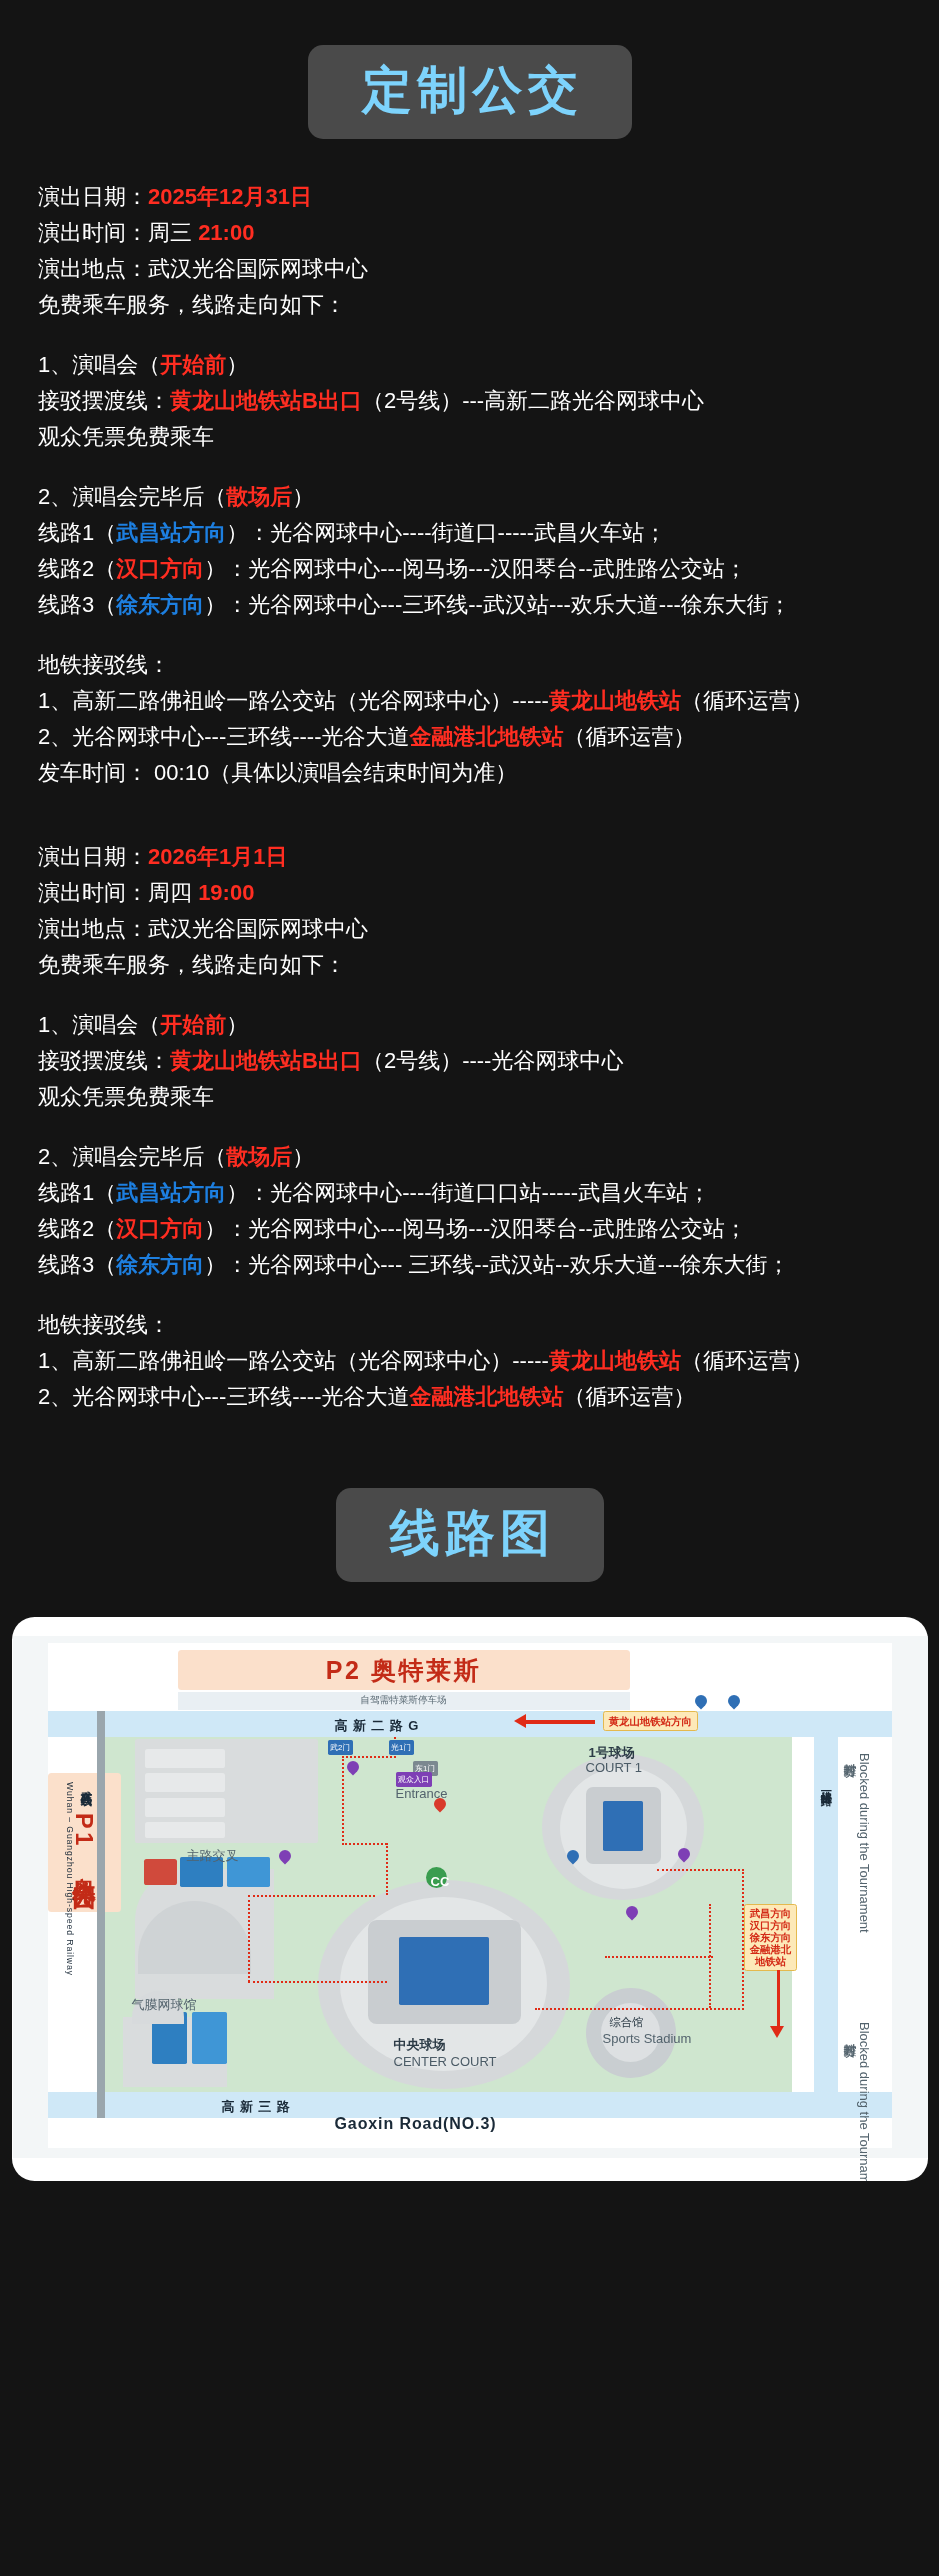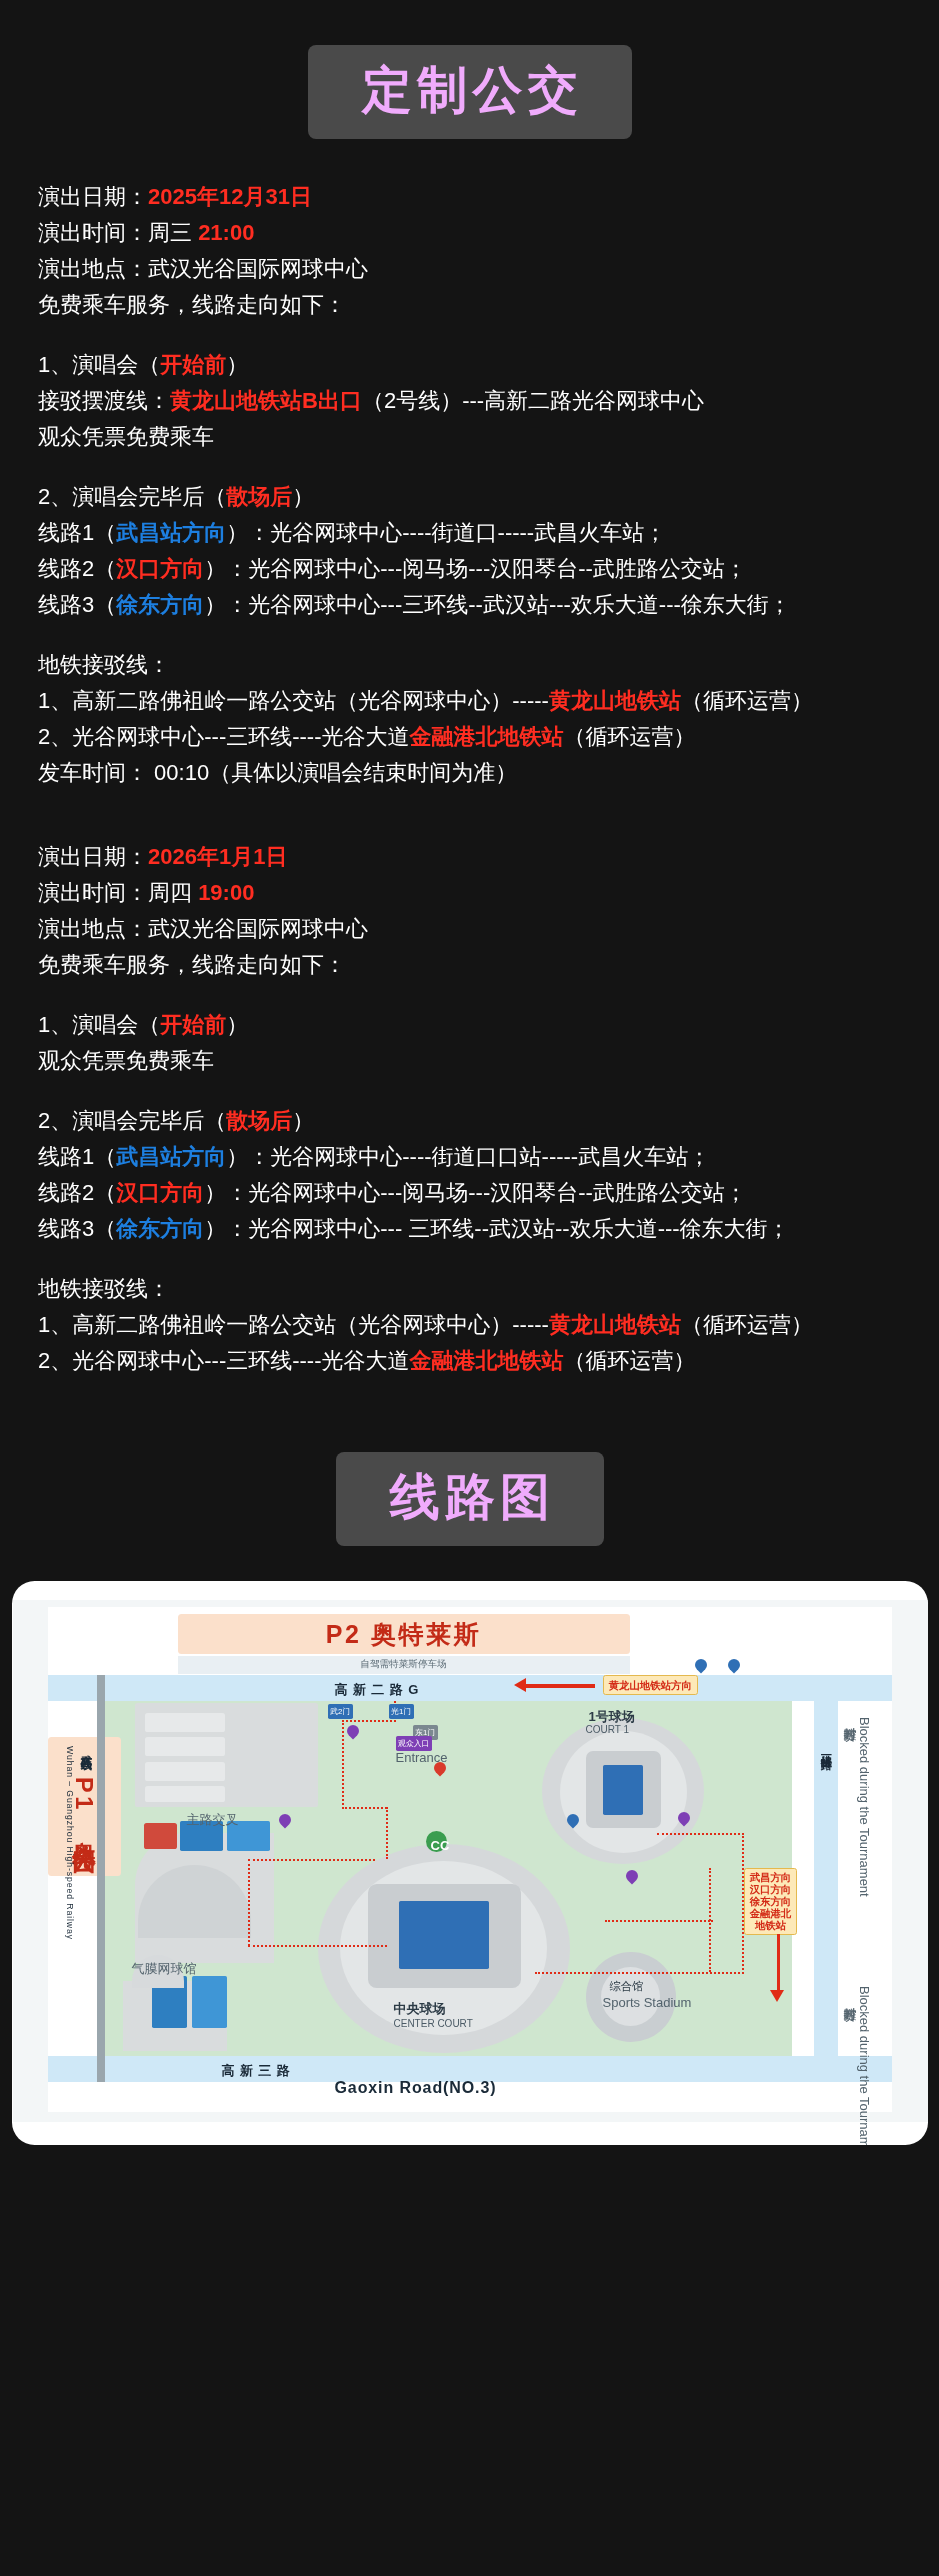--- a/index.html
+++ b/index.html
@@ -17,26 +17,26 @@
   }
 
   
   .pill-wrap {
     display: flex;
     justify-content: center;
     padding: 45px 0 40px 0;
   }
   .pill {
     background: #4a4a4a;
-    color: #f0abfc;
+    color: #7dd3fc;
     font-size: 50px;
     font-weight: bold;
     letter-spacing: 5.2px;
     padding: 19px 49px 22.6px 54px;
-    border-radius: 8px;
+    border-radius: 15px;
     line-height: 1.05;
   }
 
   
   .textblock {
     padding: 0 38px 35px 38px;
     color: #ffffff;
     font-size: 22px;
     line-height: 36px;
   }
@@ -193,21 +193,21 @@
   .pin.red { background: #d93a2b; }
   .pin.blue { background: #2f6fb5; }
 
   .map-text {
     position: absolute;
     color: #2c3b46;
     font-size: 11.3px;
     white-space: nowrap;
   }
   .map-text.bold { font-weight: bold; font-size: 13px; }
-  .map-text.en { font-size: 10px; color: #4b5b66; }
+  .map-text.en { font-size: 13px; color: #4b5b66; }
   .map-text.tiny { font-size: 13px; color: #53636d; }
   .vert {
     writing-mode: vertical-rl;
     white-space: nowrap;
   }
   .gate-badge {
     position: absolute;
     background: #2f6fb5;
     color: #fff;
     font-size: 7.8px;
@@ -258,20 +258,21 @@
     <div class="gap"></div>
 
     <div class="line"><span>演出日期：</span><span class="red">2026年1月1日</span></div>
     <div class="line"><span>演出时间：</span><span>周四 </span><span class="red">19:00</span></div>
     <div class="line"><span>演出地点：</span><span>武汉光谷国际网球中心</span></div>
     <div class="line">免费乘车服务，线路走向如下：</div>
 
     <div class="gap"></div>
 
     <div class="line"><span>1、演唱会（</span><span class="red">开始前</span><span>）</span></div>
+    <div class="line"><span>接驳摆渡线：</span><span class="red">黄龙山地铁站B出口</span><span>（2号线）----光谷网球中心</span></div>
     <div class="line">观众凭票免费乘车</div>
 
     <div class="gap"></div>
 
     <div class="line"><span>2、演唱会完毕后（</span><span class="red">散场后</span><span>）</span></div>
     <div class="line"><span>线路1（</span><span class="blue">武昌站方向</span><span>）：光谷网球中心----街道口口站-----武昌火车站；</span></div>
     <div class="line"><span>线路2（</span><span class="red">汉口方向</span><span>）：光谷网球中心---阅马场---汉阳琴台--武胜路公交站；</span></div>
     <div class="line"><span>线路3（</span><span class="blue">徐东方向</span><span>）：光谷网球中心--- 三环线--武汉站--欢乐大道---徐东大街；</span></div>
 
     <div class="gap"></div>

